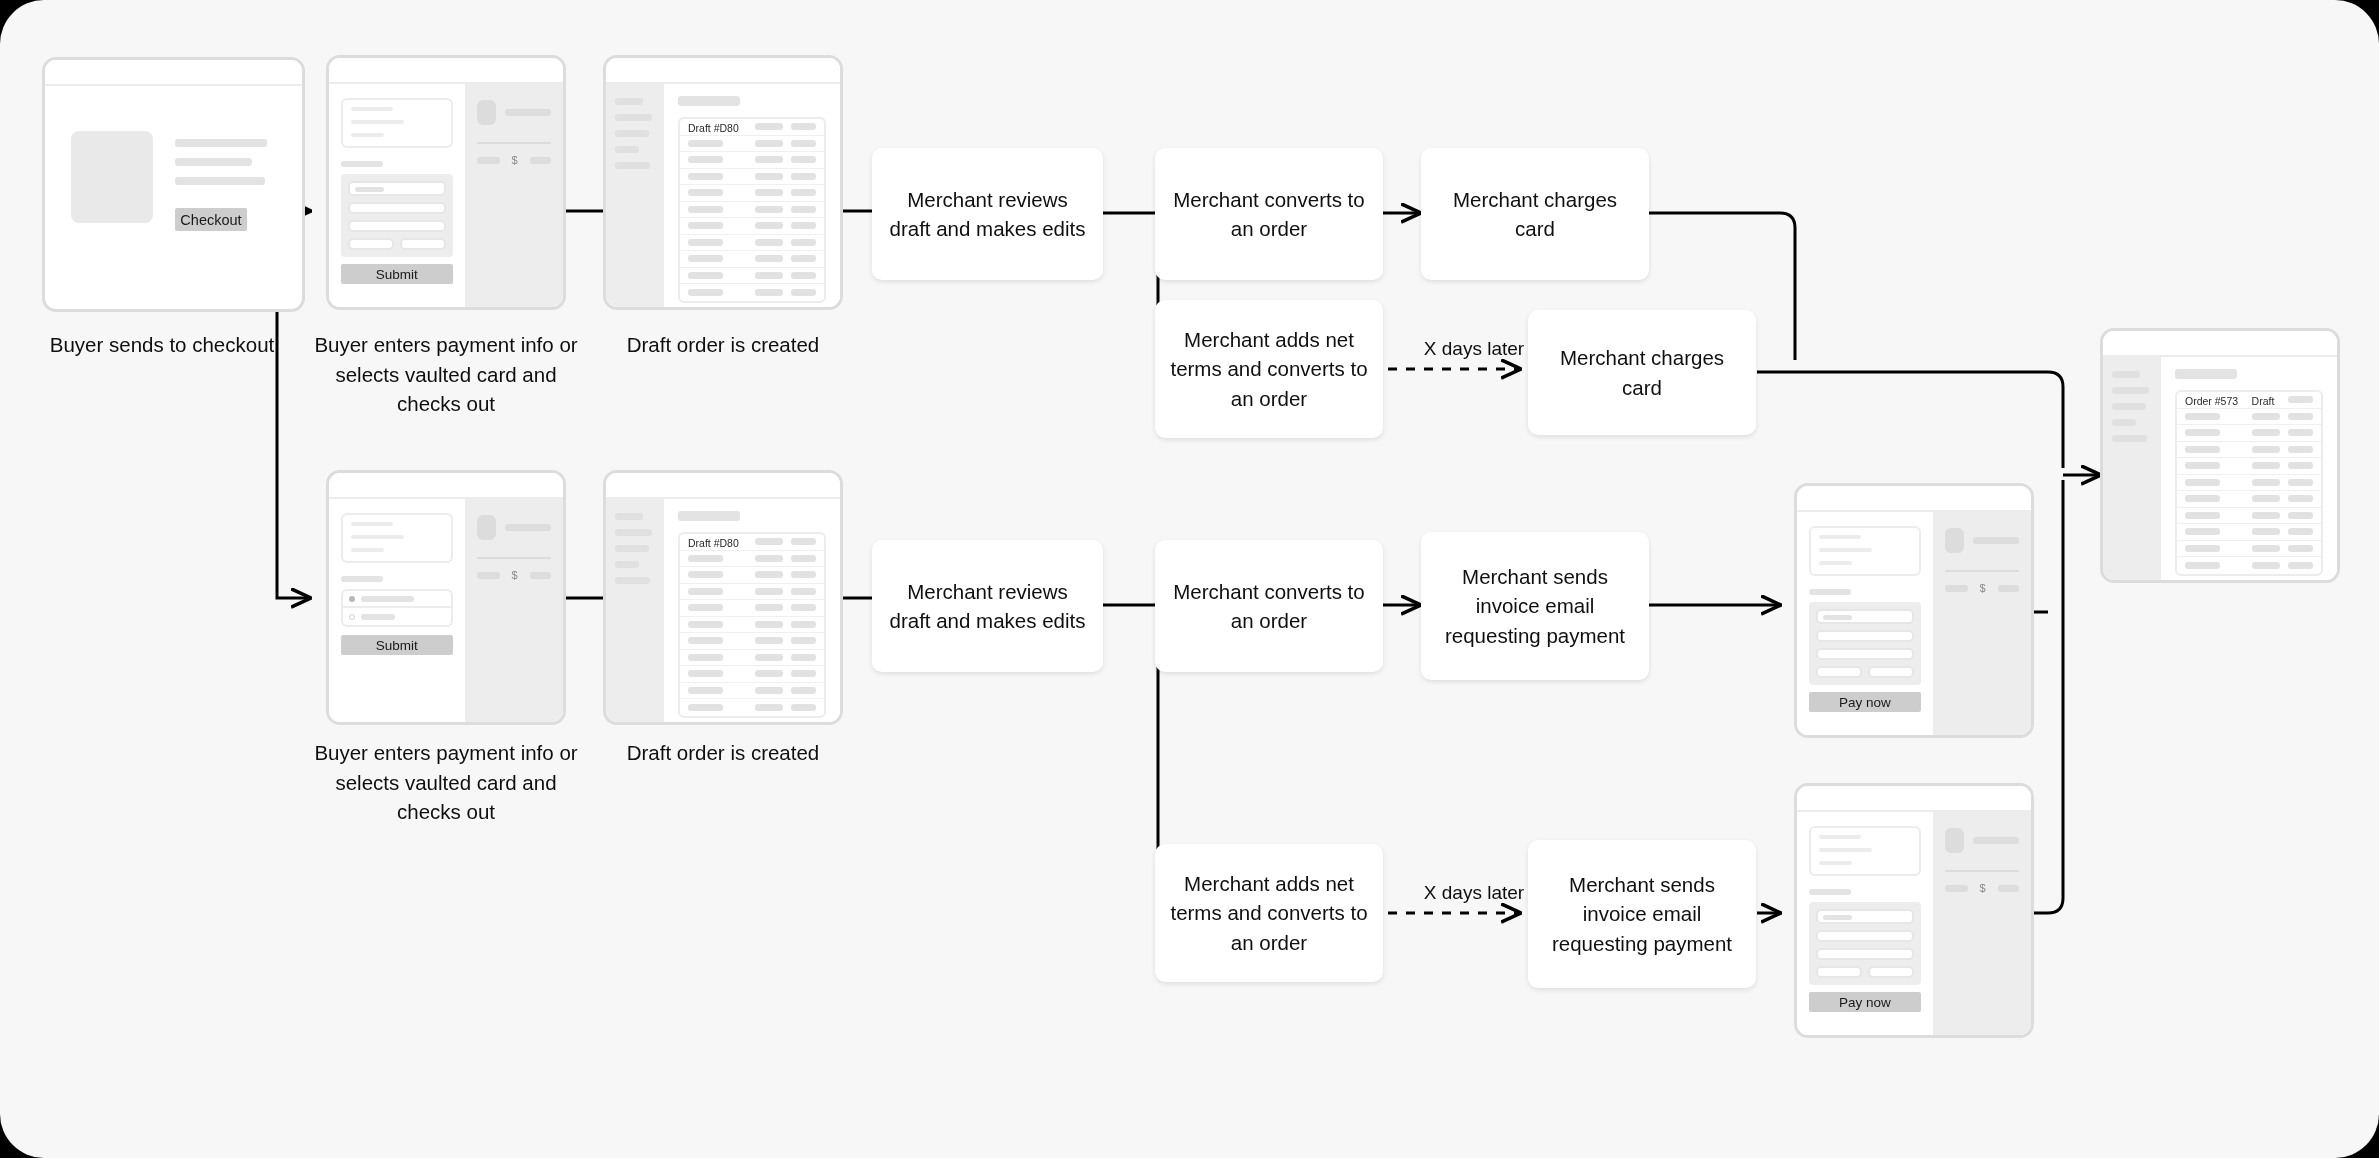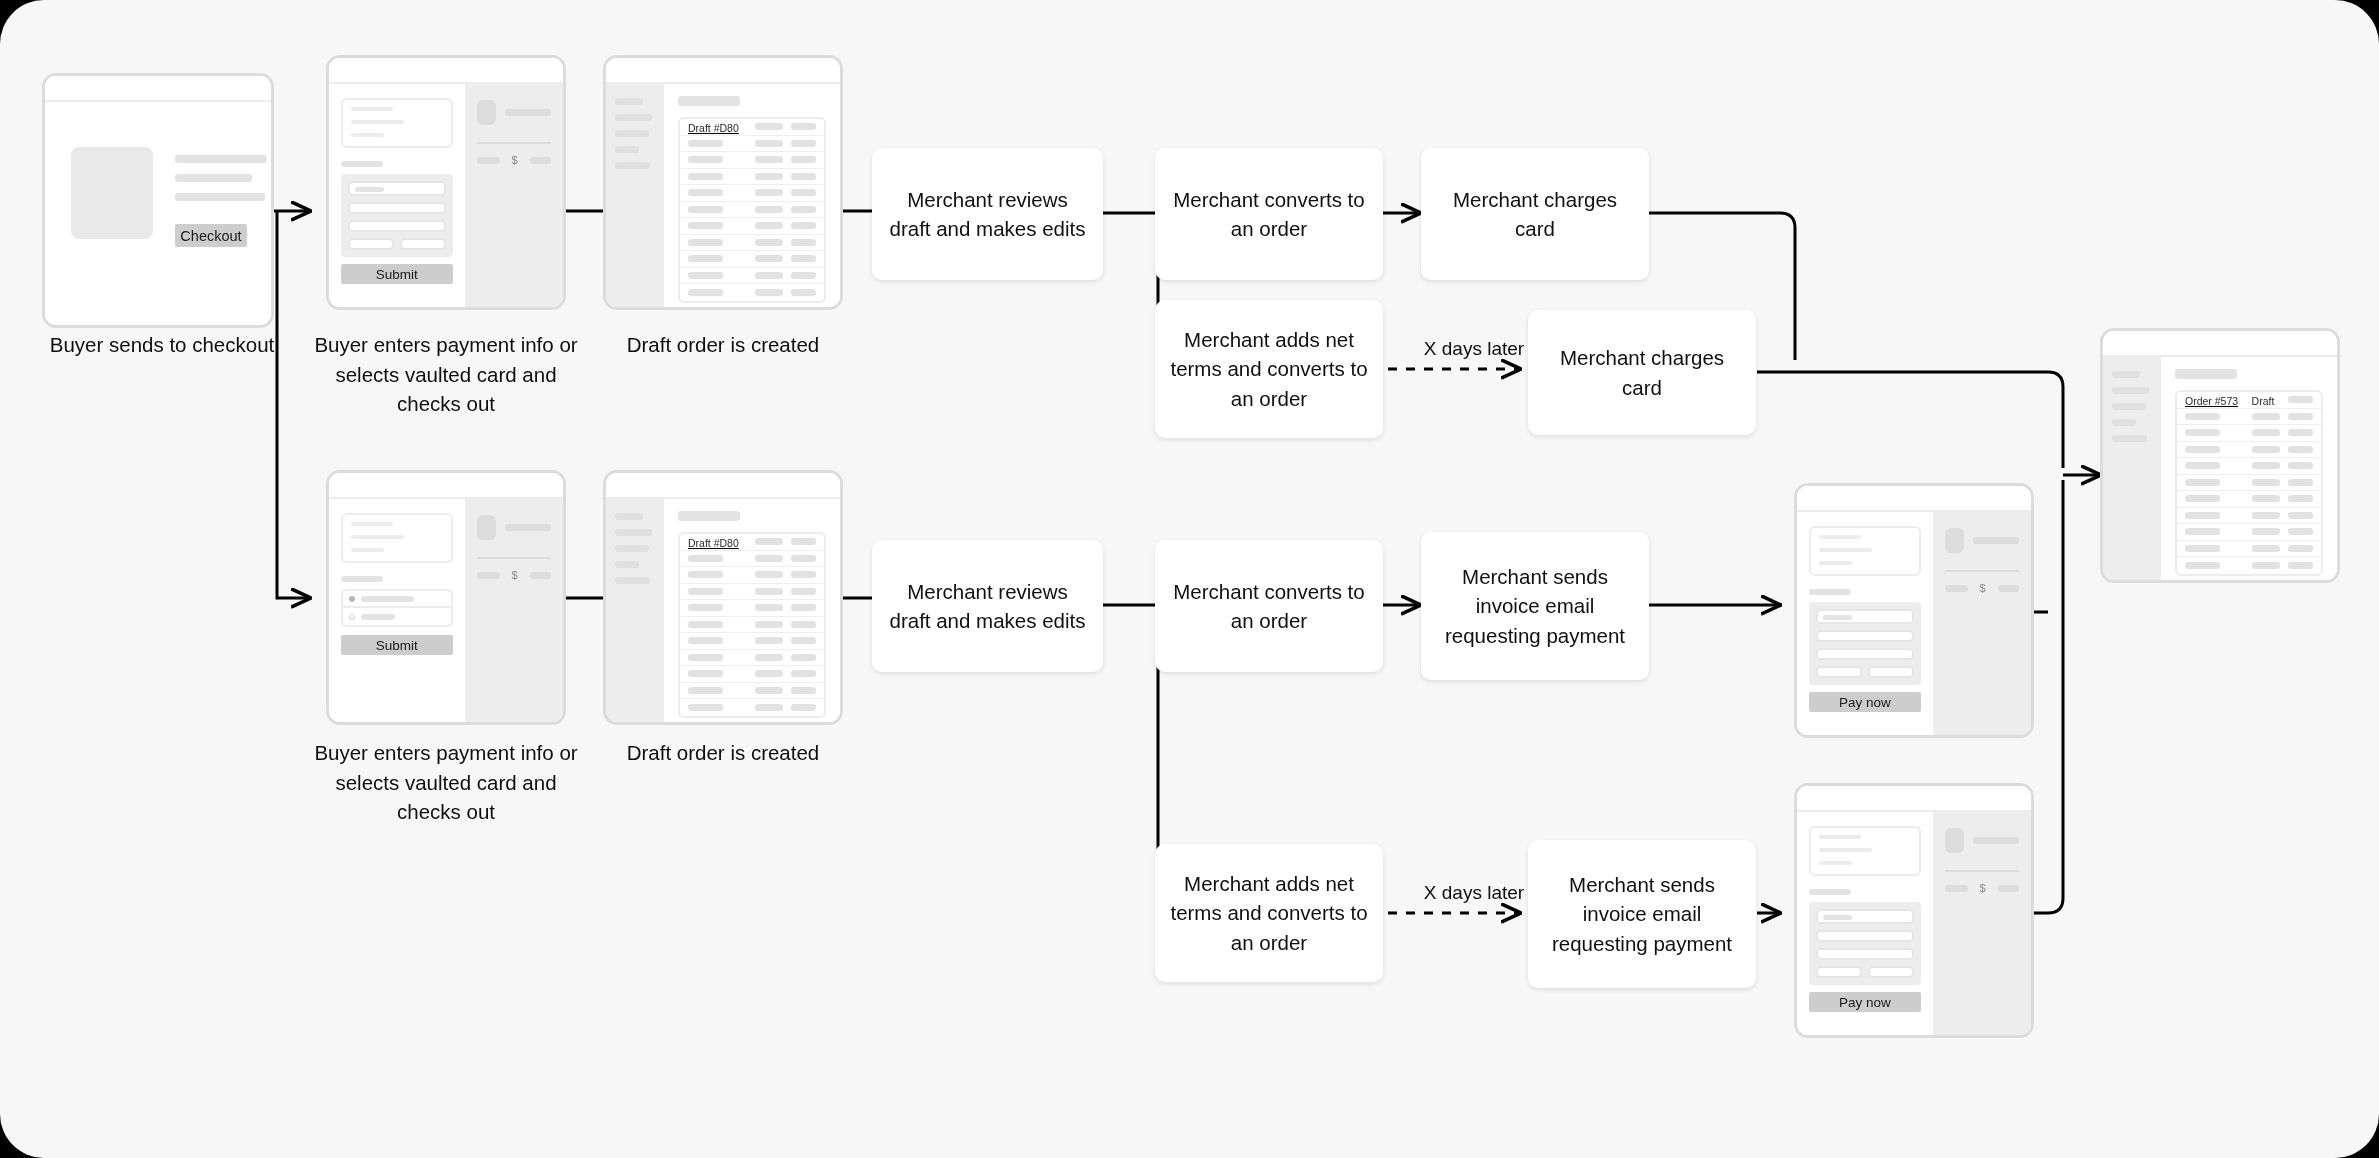--- a/index.html
+++ b/index.html
@@ -86,21 +86,21 @@
   }
 
   
   .sidelist { width:58px; background:#ededed; padding:14px 9px; }
   .sidelist div { height:7px; background:#e0e0e0; border-radius:3px; margin-bottom:9px; }
 
   .tablewrap { flex:1; padding:12px 14px; background:#fff; }
   .tbl { border:2px solid #ececec; border-radius:6px; overflow:hidden; }
   .trow { display:flex; align-items:center; height:16.5px; border-bottom:1px solid #efefef; padding:0 8px; gap:8px; }
   .trow:last-child { border-bottom:none; }
-  .trow .c1 { width:46%;text-decoration:underline; }
+  .trow .c1 { width:46%; }
   .trow .c2 { width:22%; }
   .trow .c3 { width:20%; }
   .trow .cellbar { height:7px; background:#e2e2e2; border-radius:3px; }
   .hdrtxt { font-size:10.5px; color:#2a2a2a; white-space:nowrap; }
 </style>
 </head>
 <body>
 
 <div id="canvas">
 
@@ -146,21 +146,21 @@
     <path class="wire" d="M1648,605 H1780" marker-end="url(#ah)"></path>
 
     <path class="wire-d" d="M1388,913 H1520" marker-end="url(#ah)"></path>
 
     <path class="wire" d="M1757,913 H1780" marker-end="url(#ah)"></path>
 
     <path class="wire" d="M2032,612 H2048"></path>
     <path class="wire" d="M2032,913 H2048 Q2063,913 2063,898 V480"></path>
   </svg>
 
-  <div class="mock" style="left:42px; top:73px; width:232px; height:255px;">
+  <div class="mock" style="left:42px; top:57px; width:263px; height:255px;">
     <div class="titlebar"></div>
     <div class="body" style="display:block; padding:30px 22px;">
       <div class="prod-img" style="position:absolute; left:26px; top:45px; width:82px; height:92px;"></div>
       <div class="bar" style="position:absolute; left:130px; top:53px; width:92px; height:8px;"></div>
       <div class="bar" style="position:absolute; left:130px; top:72px; width:77px; height:8px;"></div>
       <div class="bar" style="position:absolute; left:130px; top:91px; width:90px; height:8px;"></div>
       <div class="btn-grey" style="position:absolute; left:130px; top:122px; width:72px; height:23px; font-size:14.5px;">Checkout</div>
     </div>
   </div>
   <div class="cap" style="left:12px; top:330px; width:300px;">Buyer sends to checkout</div>

